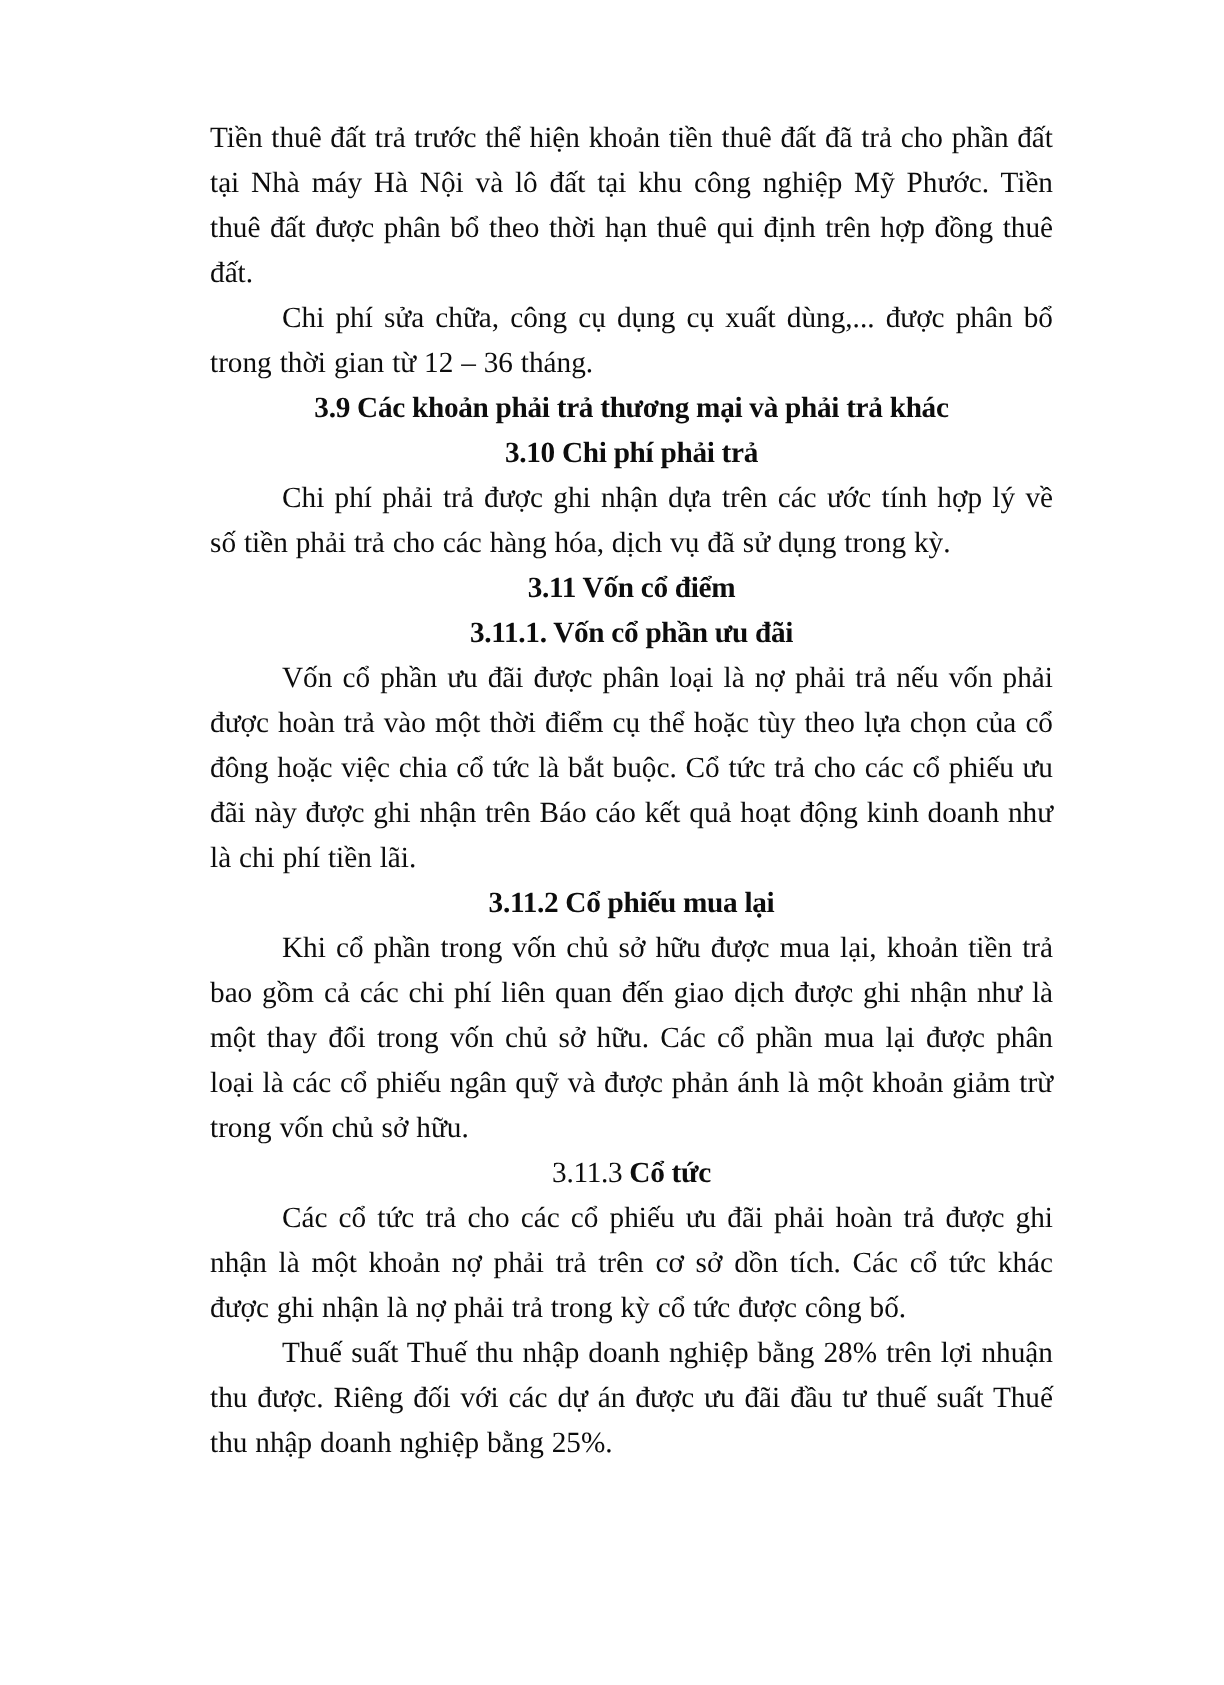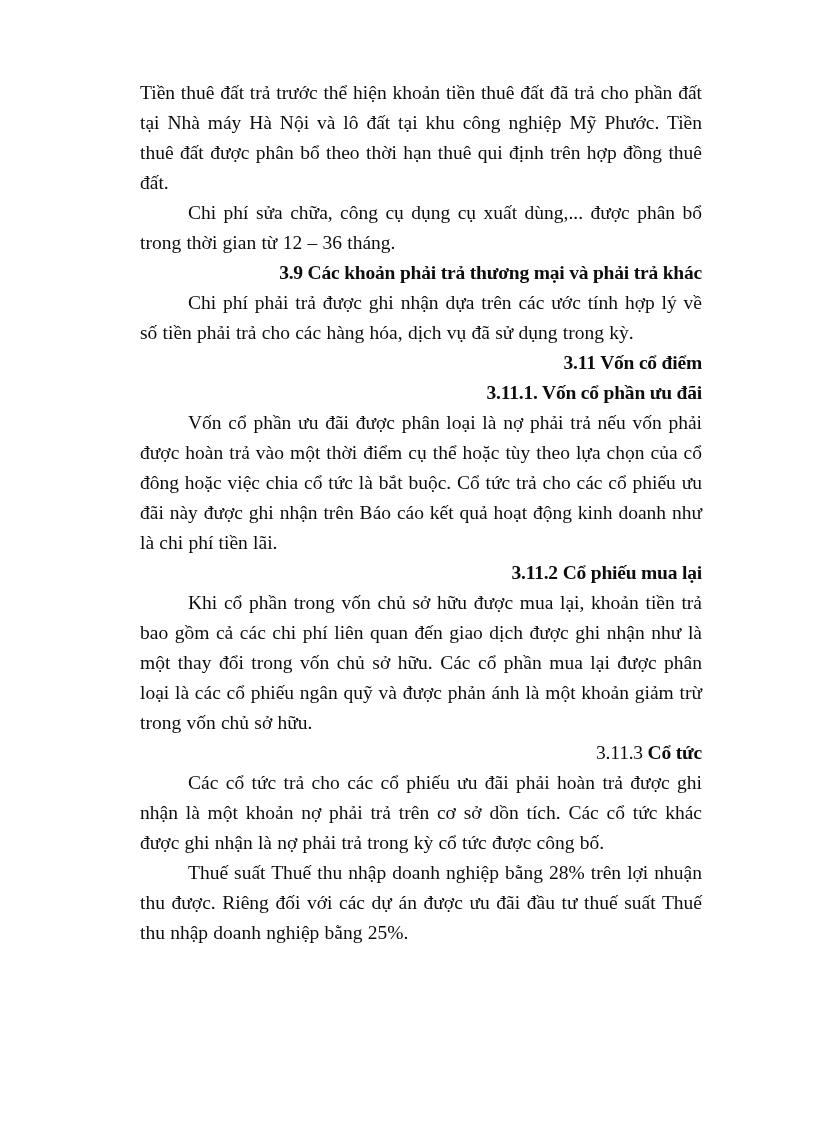--- a/index.html
+++ b/index.html
@@ -42,21 +42,21 @@
 
   
   .para.flush {
     text-indent: 0;
   }
 
   
   .heading {
     margin: 0;
     text-indent: 0;
-    text-align: right;
+    text-align: center;
     font-weight: bold;
     letter-spacing: -0.01em;
   }
 
   
   .heading.mixed {
     font-weight: normal;
   }
   .heading.mixed .h-text {
     font-weight: bold;
@@ -66,20 +66,21 @@
   }
 </style>
 </head>
 <body>
 
 <div class="page">
   <div class="doc-body" id="doc-body">
       <p class="para flush">Tiền thuê đất trả trước thể hiện khoản tiền thuê đất đã trả cho phần đất tại Nhà máy Hà Nội và lô đất tại khu công nghiệp Mỹ Phước. Tiền thuê đất được phân bổ theo thời hạn thuê qui định trên hợp đồng thuê đất.</p>
       <p class="para">Chi phí sửa chữa, công cụ dụng cụ xuất dùng,... được phân bổ trong thời gian từ 12 – 36 tháng.</p>
       <p class="heading"><span class="h-num">3.9</span> <span class="h-text">Các khoản phải trả thương mại và phải trả khác</span></p>
+      <p class="heading"><span class="h-num">3.10</span> <span class="h-text">Chi phí phải trả</span></p>
       <p class="para">Chi phí phải trả được ghi nhận dựa trên các ước tính hợp lý về số tiền phải trả cho các hàng hóa, dịch vụ đã sử dụng trong kỳ.</p>
       <p class="heading"><span class="h-num">3.11</span> <span class="h-text">Vốn cổ điểm</span></p>
       <p class="heading"><span class="h-num">3.11.1.</span> <span class="h-text">Vốn cổ phần ưu đãi</span></p>
       <p class="para">Vốn cổ phần ưu đãi được phân loại là nợ phải trả nếu vốn phải được hoàn trả vào một thời điểm cụ thể hoặc tùy theo lựa chọn của cổ đông hoặc việc chia cổ tức là bắt buộc. Cổ tức trả cho các cổ phiếu ưu đãi này được ghi nhận trên Báo cáo kết quả hoạt động kinh doanh như là chi phí tiền lãi.</p>
       <p class="heading"><span class="h-num">3.11.2</span> <span class="h-text">Cổ phiếu mua lại</span></p>
       <p class="para">Khi cổ phần trong vốn chủ sở hữu được mua lại, khoản tiền trả bao gồm cả các chi phí liên quan đến giao dịch được ghi nhận như là một thay đổi trong vốn chủ sở hữu. Các cổ phần mua lại được phân loại là các cổ phiếu ngân quỹ và được phản ánh là một khoản giảm trừ trong vốn chủ sở hữu.</p>
       <p class="heading mixed"><span class="h-num">3.11.3</span> <span class="h-text">Cổ tức</span></p>
       <p class="para">Các cổ tức trả cho các cổ phiếu ưu đãi phải hoàn trả được ghi nhận là một khoản nợ phải trả trên cơ sở dồn tích. Các cổ tức khác được ghi nhận là nợ phải trả trong kỳ cổ tức được công bố.</p>
       <p class="para">Thuế suất Thuế thu nhập doanh nghiệp bằng 28% trên lợi nhuận thu được. Riêng đối với các dự án được ưu đãi đầu tư thuế suất Thuế thu nhập doanh nghiệp bằng 25%.</p>
     </div>

